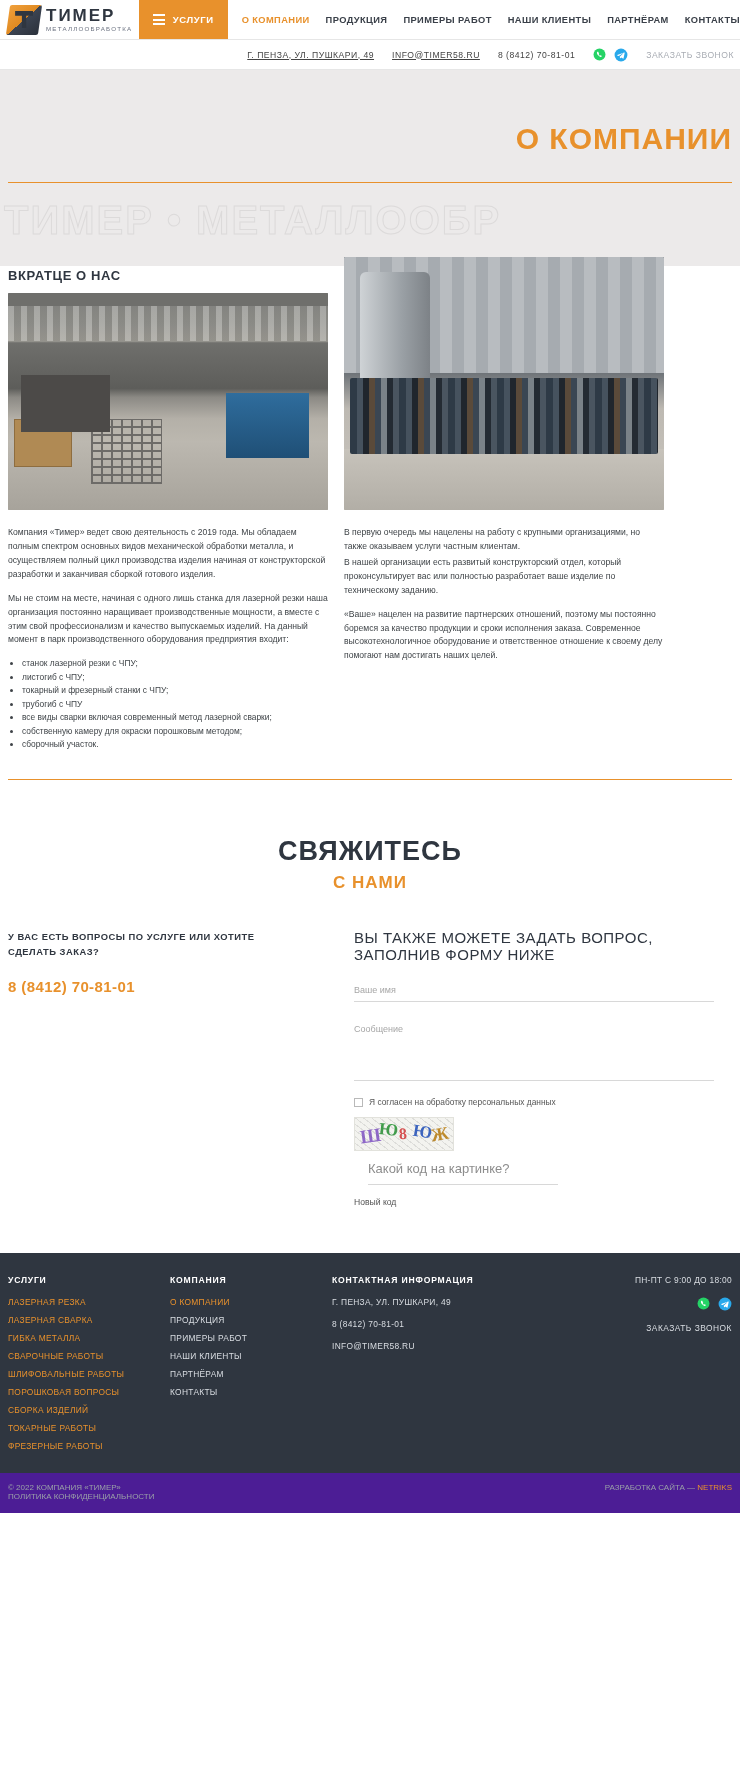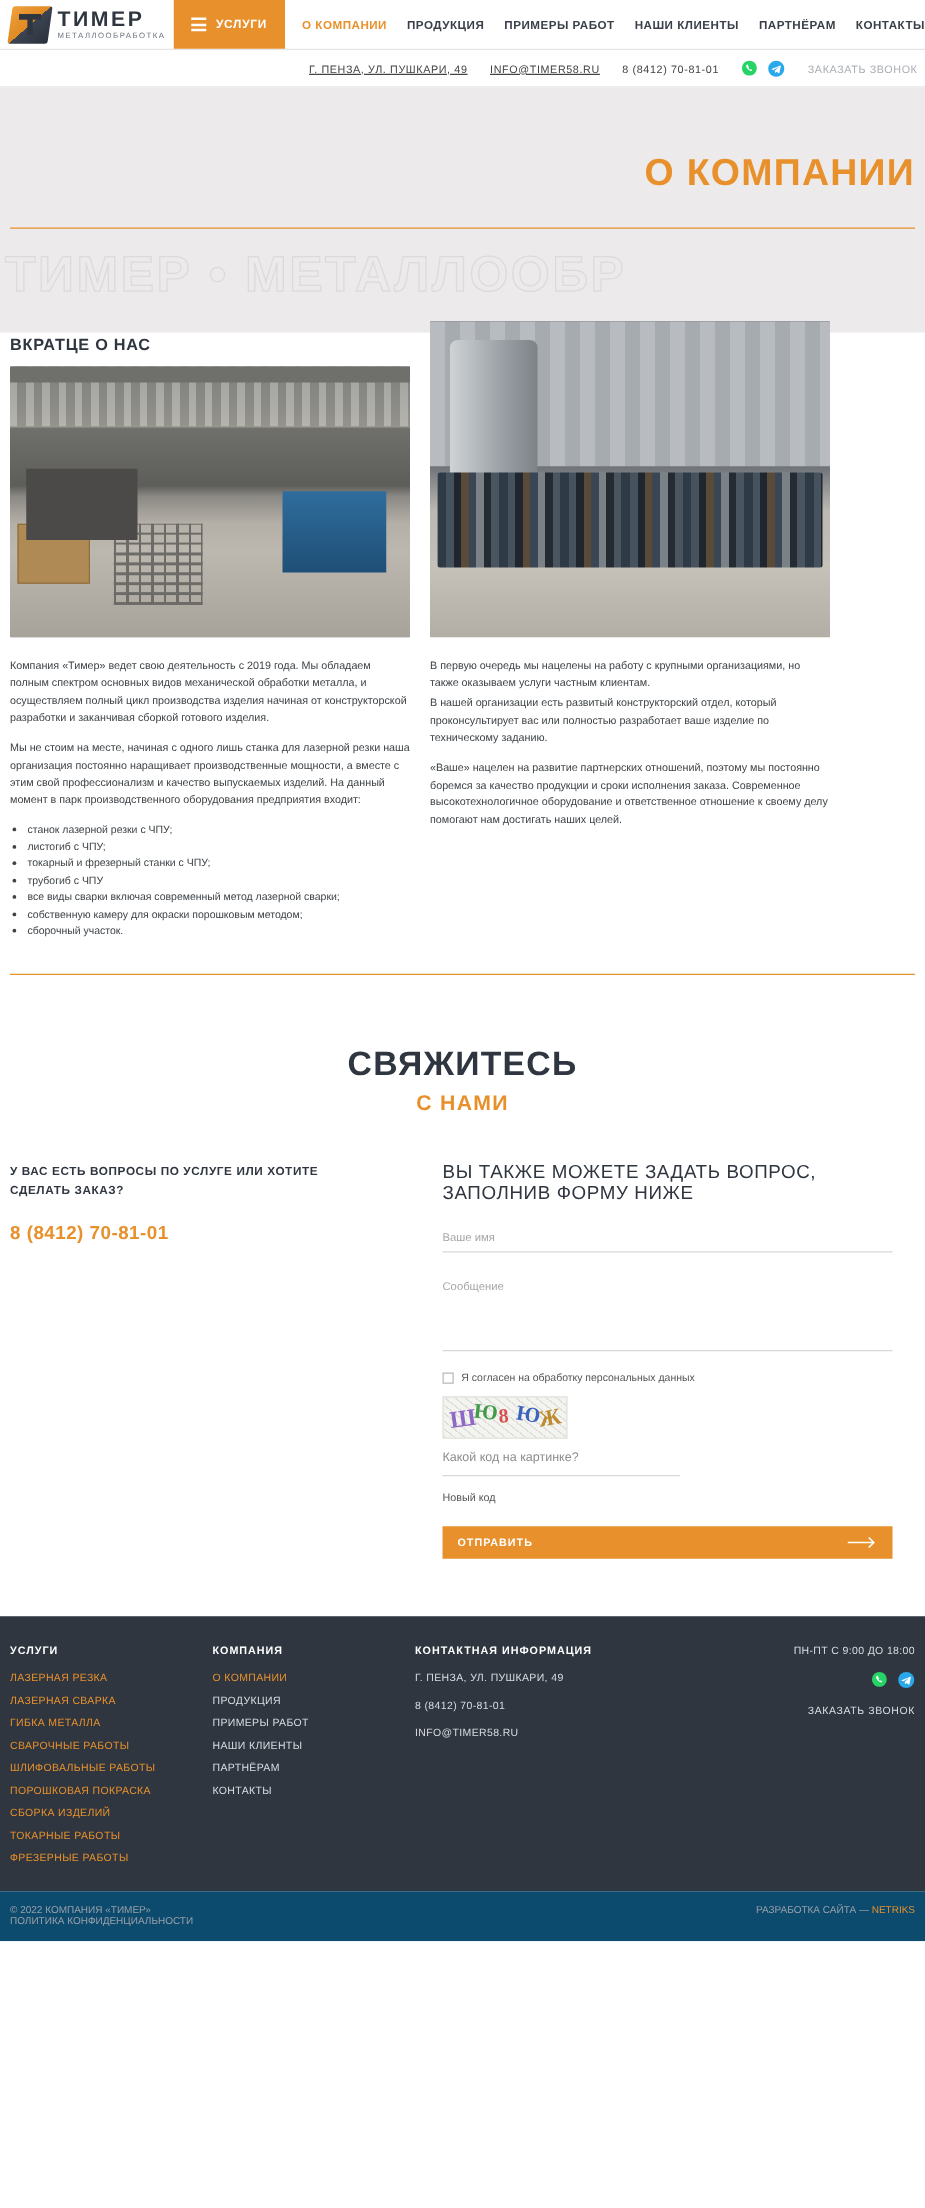--- a/index.html
+++ b/index.html
@@ -254,22 +254,22 @@
   .captcha .g1 { left: 5px;  top: 7px;  font-size: 19px; color:#8e67c9; transform: rotate(-8deg); }
   .captcha .g2 { left: 24px; top: 2px;  font-size: 17px; color:#3f9d4a; transform: rotate(6deg); }
   .captcha .g3 { left: 44px; top: 7px;  font-size: 16px; color:#d94f4f; transform: rotate(-4deg); }
   .captcha .g4 { left: 58px; top: 4px;  font-size: 17px; color:#3a63c0; transform: rotate(9deg); }
   .captcha .g5 { left: 76px; top: 6px;  font-size: 18px; color:#c08b2a; transform: rotate(-10deg); }
   .captcha .noise {
     position:absolute; inset:0;
     background: repeating-linear-gradient(38deg, rgba(120,120,120,.18) 0 1px, transparent 1px 5px);
   }
   .cap-label {
-    margin-top: 10px; font-size: 10px; color: #8d8d8d;
-    border-bottom: 1px solid #d8d8d8; padding-bottom: 8px; width: 190px;
+    margin-top: 10px; font-size: 13px; color: #8d8d8d;
+    border-bottom: 1px solid #d8d8d8; padding-bottom: 8px; width: 190px; margin-left: 14px;
   }
   .newcode { margin-top: 12px; font-size: 8.6px; color: #555; }
   .submit {
     margin-top: 18px;
     height: 26px; background: #e8912c; color: #fff;
     display: flex; align-items: center; justify-content: space-between;
     padding: 0 12px;
     font-size: 8.6px; font-weight: bold; letter-spacing: .8px;
     cursor: pointer;
   }
@@ -293,21 +293,21 @@
     display: block; font-size: 8.4px; color: #e8912c; text-decoration: none;
     margin-bottom: 8px; letter-spacing: .3px;
   }
   .flink.white { color: #d9dde2; }
   .fline { font-size: 8.4px; color: #d9dde2; margin-bottom: 12px; letter-spacing: .3px; }
   .fright-line { font-size: 8.4px; color: #d9dde2; letter-spacing: .3px; }
   .fsoc { display: flex; justify-content: flex-end; gap: 8px; margin: 12px 0; }
   .fcallback { font-size: 8.4px; color: #d9dde2; letter-spacing: .5px; }
 
   .footbar {
-    background: #0c4a6e; color: #9aa0a8;
+    background: #4c1d95; color: #9aa0a8;
     padding: 10px 8px 12px 8px;
     display: flex; justify-content: space-between; align-items: flex-start;
     font-size: 8px;
   }
   .footbar a { color: #9aa0a8; text-decoration: none; display: block; }
   .footbar .right { text-align: right; }
   .footbar .right .nx { color: #e8912c; }
 </style>
 </head>
 <body>
@@ -437,39 +437,33 @@
       <span class="g g2">Ю</span>
       <span class="g g3">8</span>
       <span class="g g4">Ю</span>
       <span class="g g5">Ж</span>
       <span class="noise"></span>
     </div>
 
     <div class="cap-label">Какой код на картинке?</div>
     <div class="newcode">Новый код</div>
 
-    <div class="submit">
-      <span>ОТПРАВИТЬ</span>
-      <svg width="24" height="10" viewBox="0 0 24 10">
-        <path d="M0 5h21M17 1l4 4-4 4" stroke="#fff" stroke-width="1.3" fill="none"></path>
-      </svg>
-    </div>
   </div>
 </div>
 
 <div class="footer">
   <div class="fcols">
     <div class="fcol-1">
       <div class="fhead">УСЛУГИ</div>
       <a class="flink" href="#">ЛАЗЕРНАЯ РЕЗКА</a>
       <a class="flink" href="#">ЛАЗЕРНАЯ СВАРКА</a>
       <a class="flink" href="#">ГИБКА МЕТАЛЛА</a>
       <a class="flink" href="#">СВАРОЧНЫЕ РАБОТЫ</a>
       <a class="flink" href="#">ШЛИФОВАЛЬНЫЕ РАБОТЫ</a>
-      <a class="flink" href="#">ПОРОШКОВАЯ ПОКРАСКА</a>
+      <a class="flink" href="#">ПОРОШКОВАЯ ВОПРОСЫ</a>
       <a class="flink" href="#">СБОРКА ИЗДЕЛИЙ</a>
       <a class="flink" href="#">ТОКАРНЫЕ РАБОТЫ</a>
       <a class="flink" href="#">ФРЕЗЕРНЫЕ РАБОТЫ</a>
     </div>
 
     <div class="fcol-2">
       <div class="fhead">КОМПАНИЯ</div>
       <a class="flink" href="#">О КОМПАНИИ</a>
       <a class="flink white" href="#">ПРОДУКЦИЯ</a>
       <a class="flink white" href="#">ПРИМЕРЫ РАБОТ</a>

